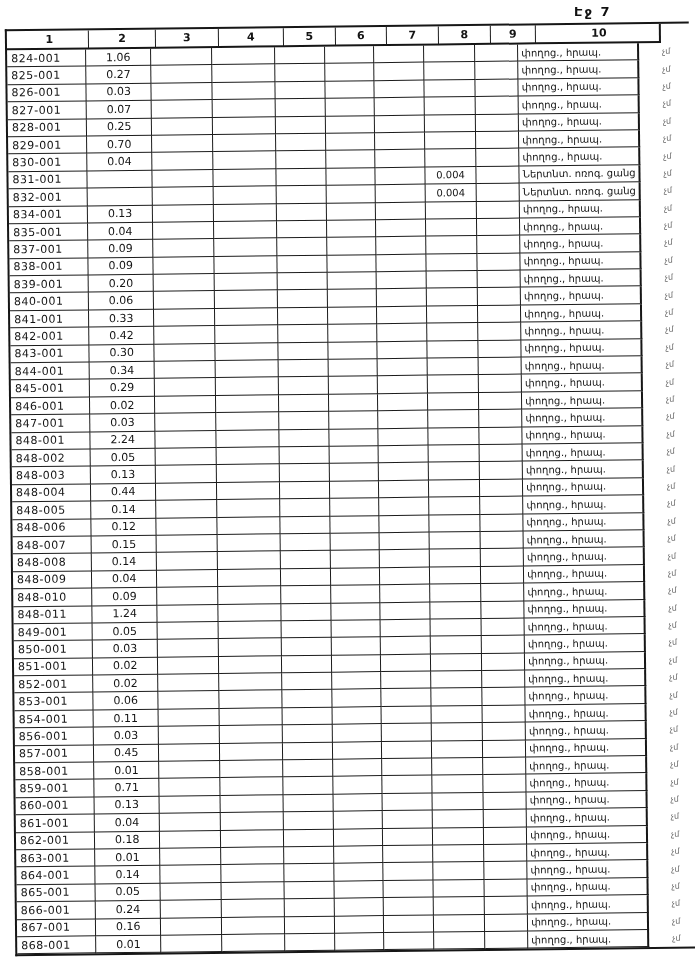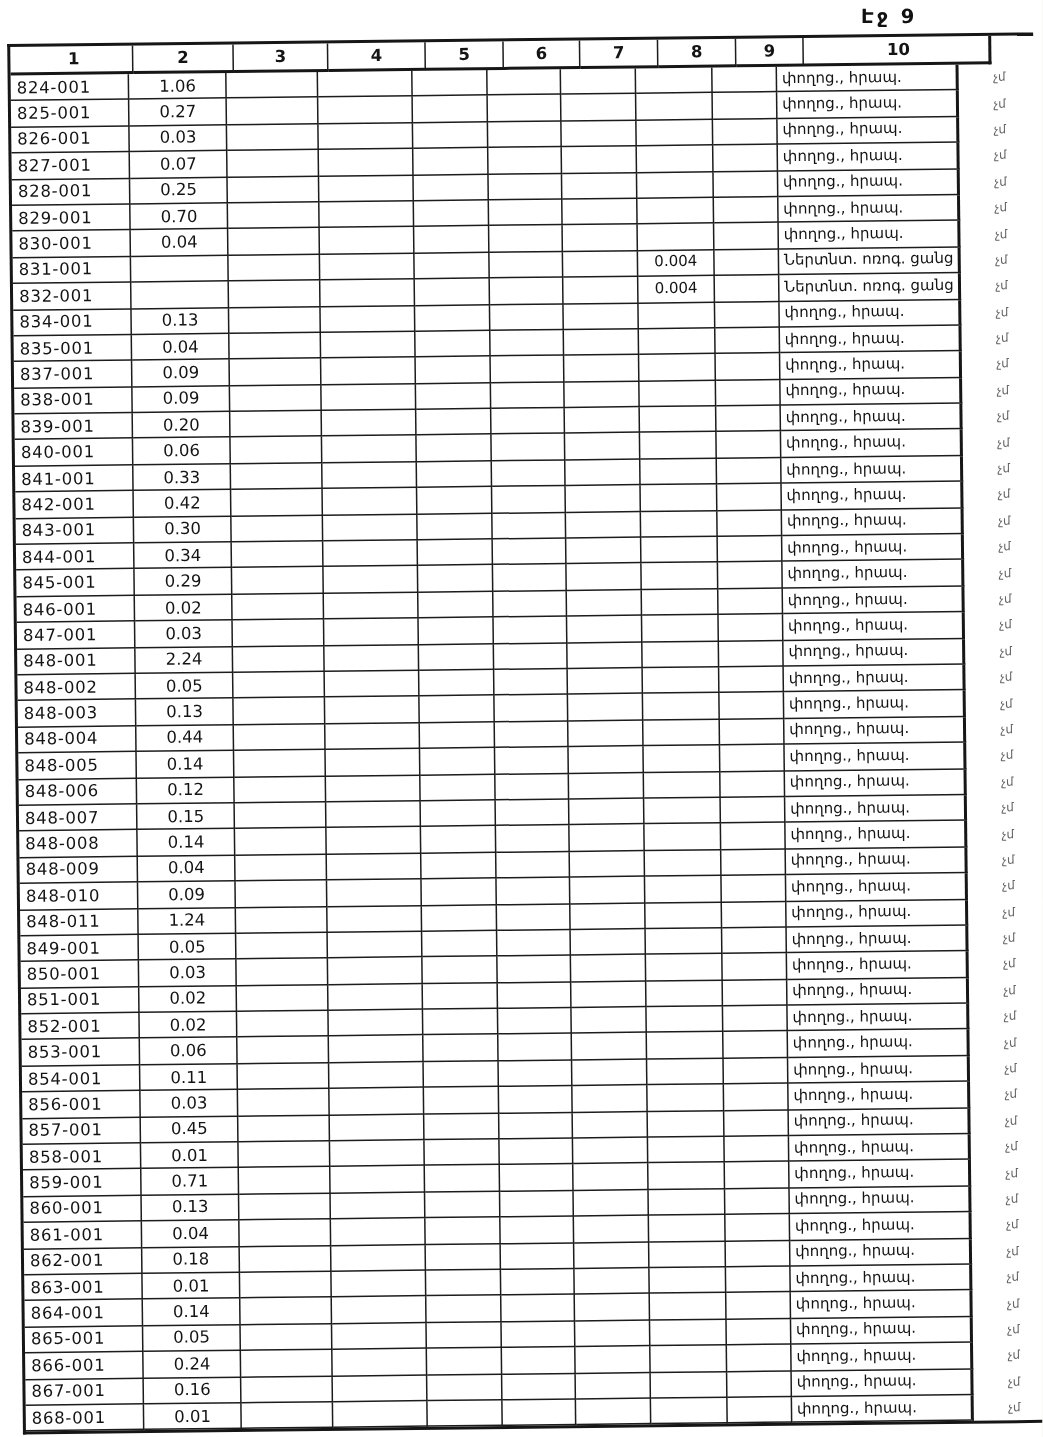--- a/index.html
+++ b/index.html
@@ -79,21 +79,21 @@
     font-size:8px;
     color:#4a4a4a;
     opacity:0.85;
     border:none;
   }
 </style>
 </head>
 <body>
 
 <div class="page">
-  <div class="page-num">Էջ 9</div>
+  <div class="page-num">Էջ 7</div>
 
   <div class="tilt">
     <div class="sheet">
       <div class="header-row" id="header-row">
           <div class="cell c1">1</div>
           <div class="cell c2">2</div>
           <div class="cell c3">3</div>
           <div class="cell c4">4</div>
           <div class="cell c5">5</div>
           <div class="cell c6">6</div>

